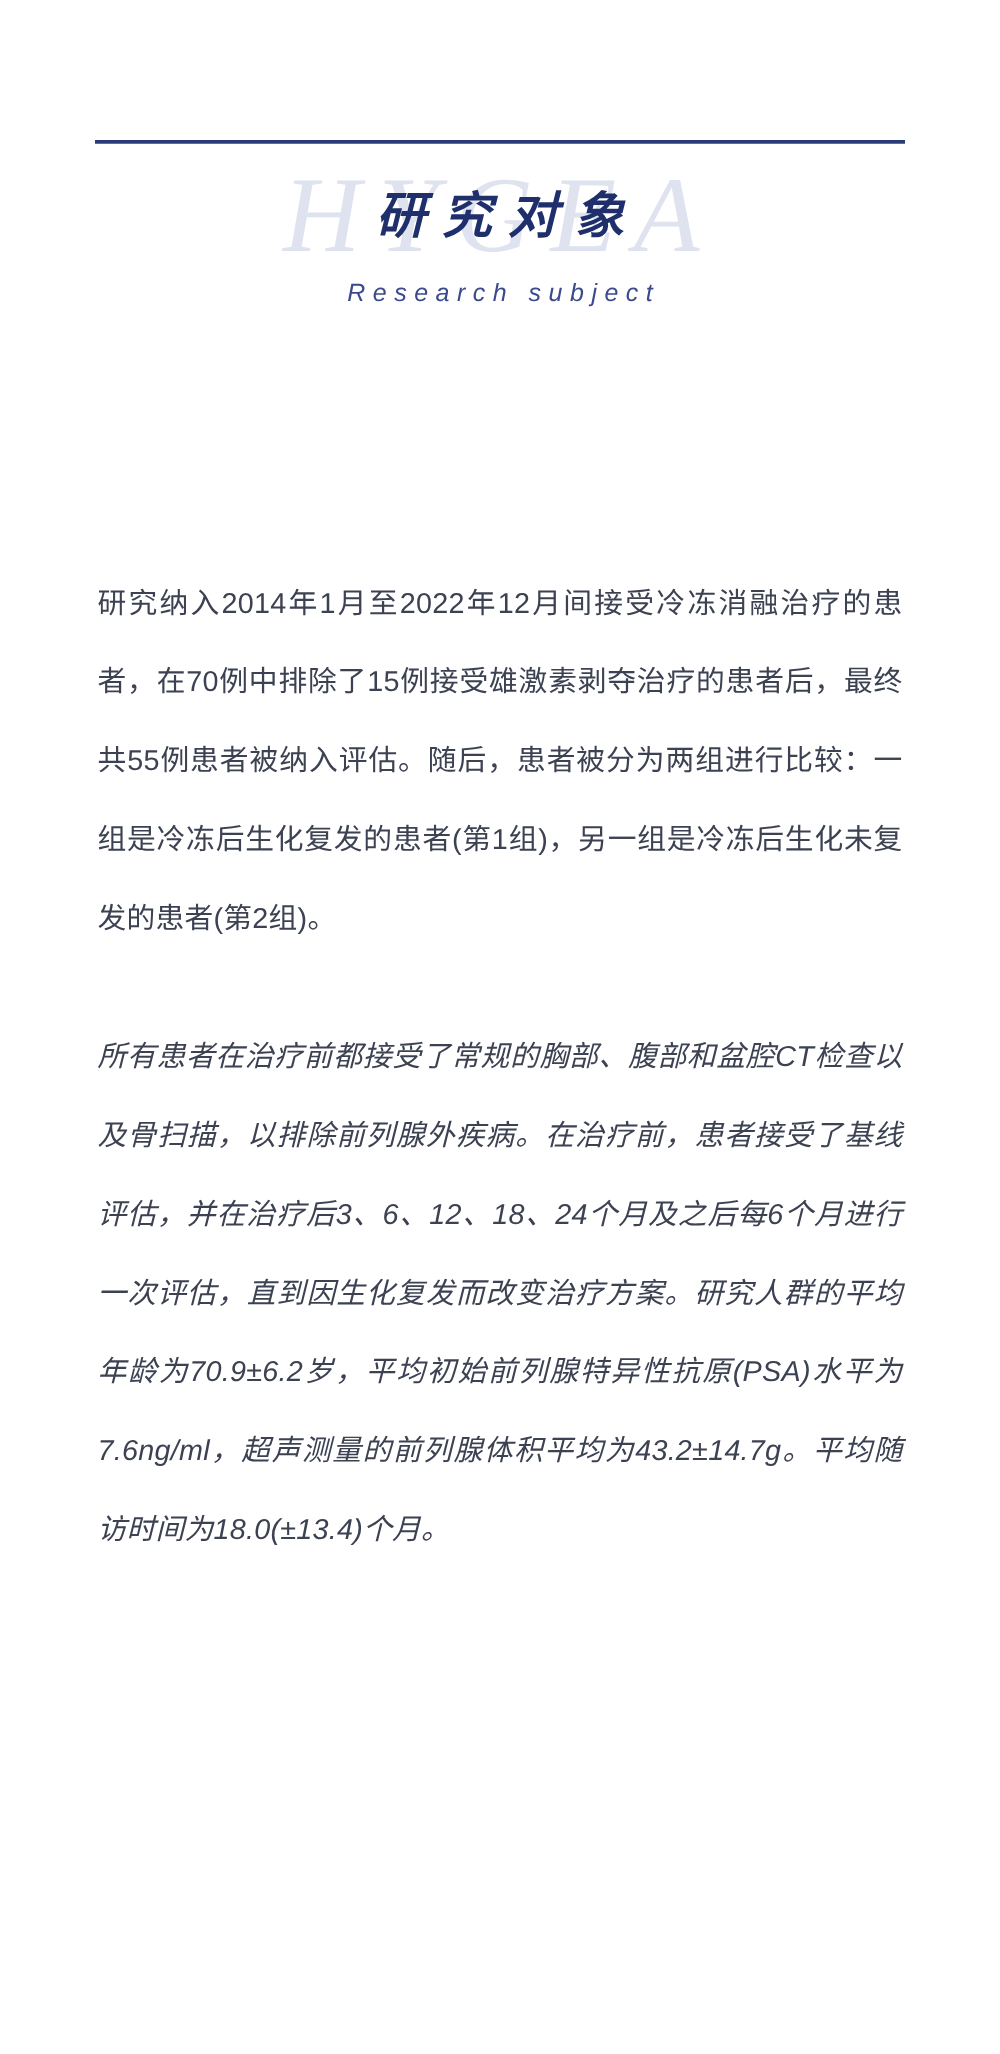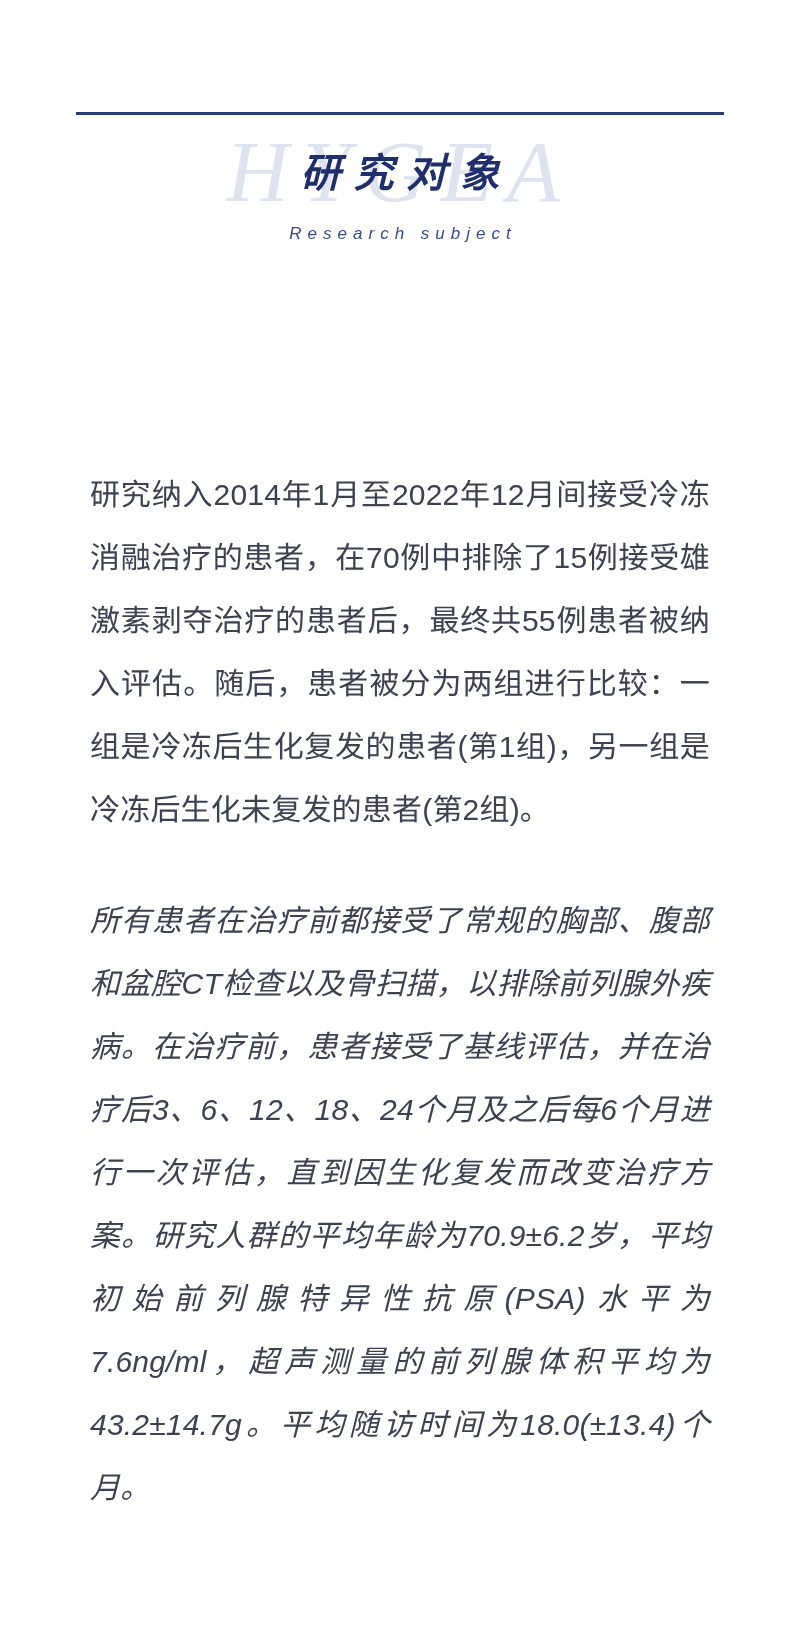--- a/index.html
+++ b/index.html
@@ -73,43 +73,43 @@
     white-space: nowrap;
     line-height: 1;
   }
 
   .title-en {
     position: absolute;
     left: 50%;
     top: 96px;
     transform: translateX(-50%);
     font-family: "Liberation Sans", "DejaVu Sans", sans-serif;
-    font-size: 17px;
+    font-size: 20px;
     letter-spacing: 6px;
     text-indent: 6px;
     color: #3a4a8c;
     white-space: nowrap;
     line-height: 1;
   }
 
   
   .content {
     margin: 0 auto;
     width: 652px;
     padding-top: 168px;
   }
 
   .para {
-    font-size: 30px;
+    font-size: 23px;
     line-height: 63px;
     color: #3d4253;
     text-align: justify;
     text-justify: inter-ideograph;
     letter-spacing: 0.2px;
-    margin: 16px;
+    margin: 4px;
   }
 
   .para + .para {
     margin-top: 48px;
     font-style: italic;
   }
 </style>
 </head>
 <body>
 

